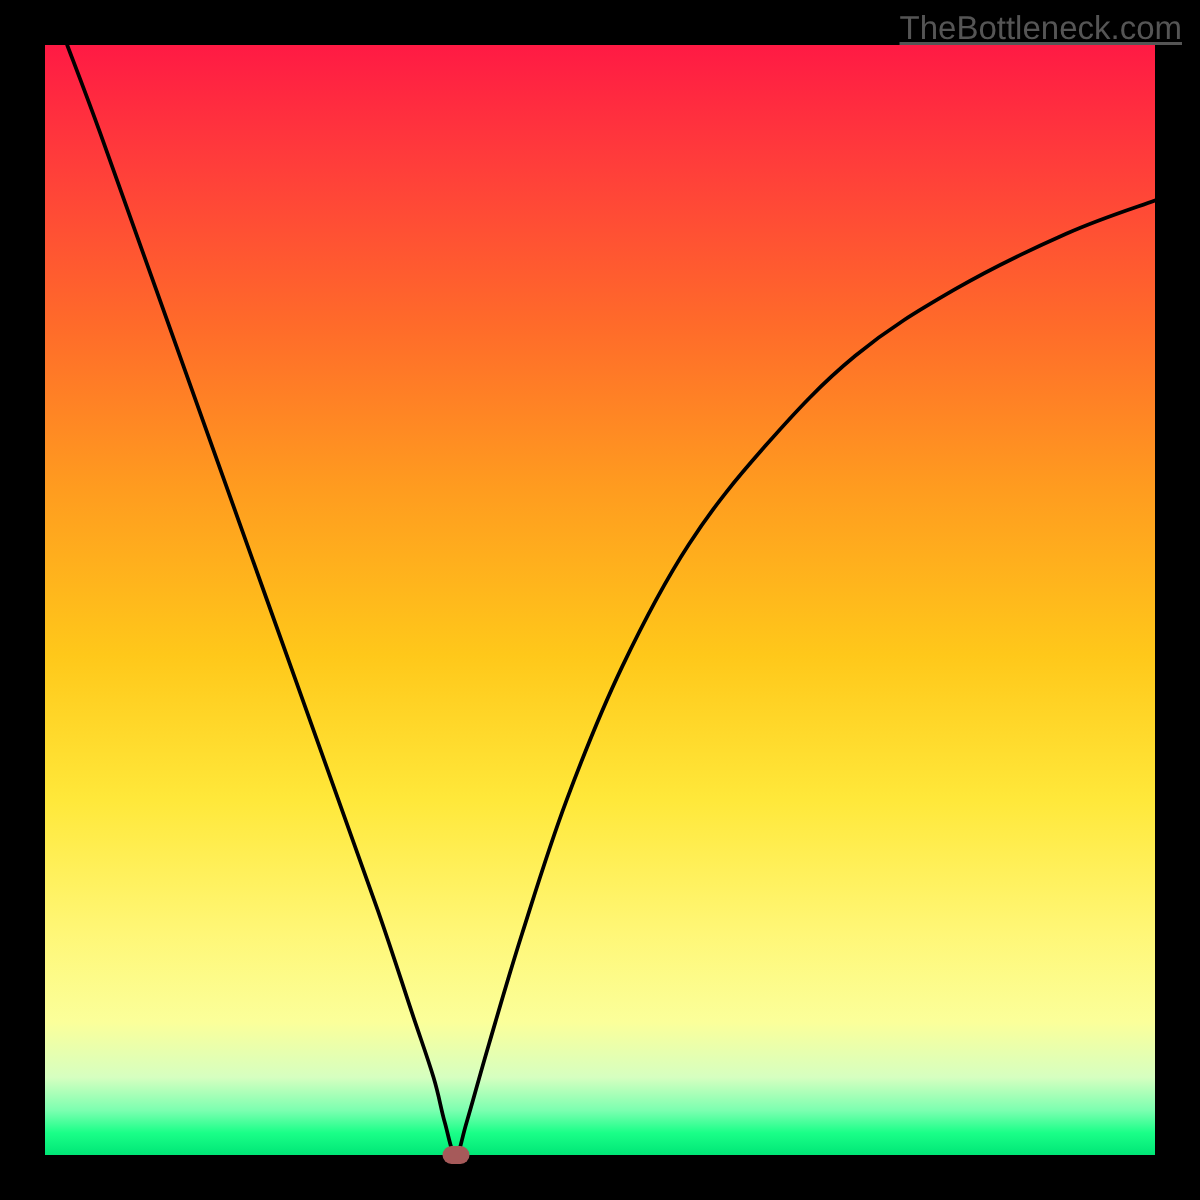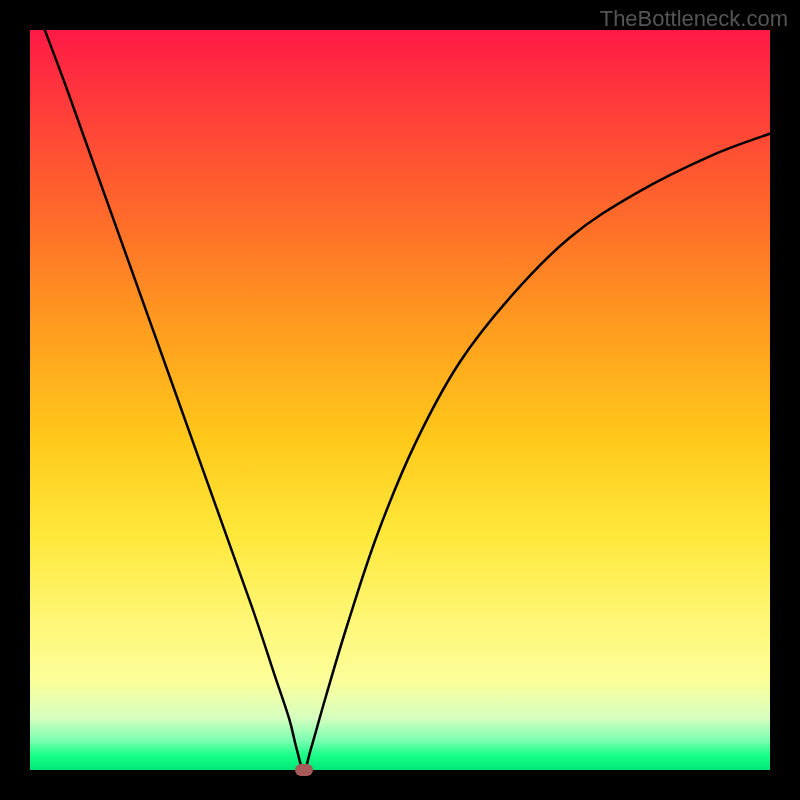--- a/index.html
+++ b/index.html
@@ -12,20 +12,21 @@
     overflow: hidden;
   }
   .watermark {
     position: absolute;
     top: 6px;
     right: 12px;
     color: #555;
     font-size: 22px;
     font-weight: 500;
     z-index: 10;
+    text-decoration: underline;
   }
   .frame {
     position: absolute;
     left: 30px;
     top: 30px;
     width: 740px;
     height: 740px;
     background: linear-gradient(to bottom,
       #ff1a44 0%,
       #ff3b3b 10%,

